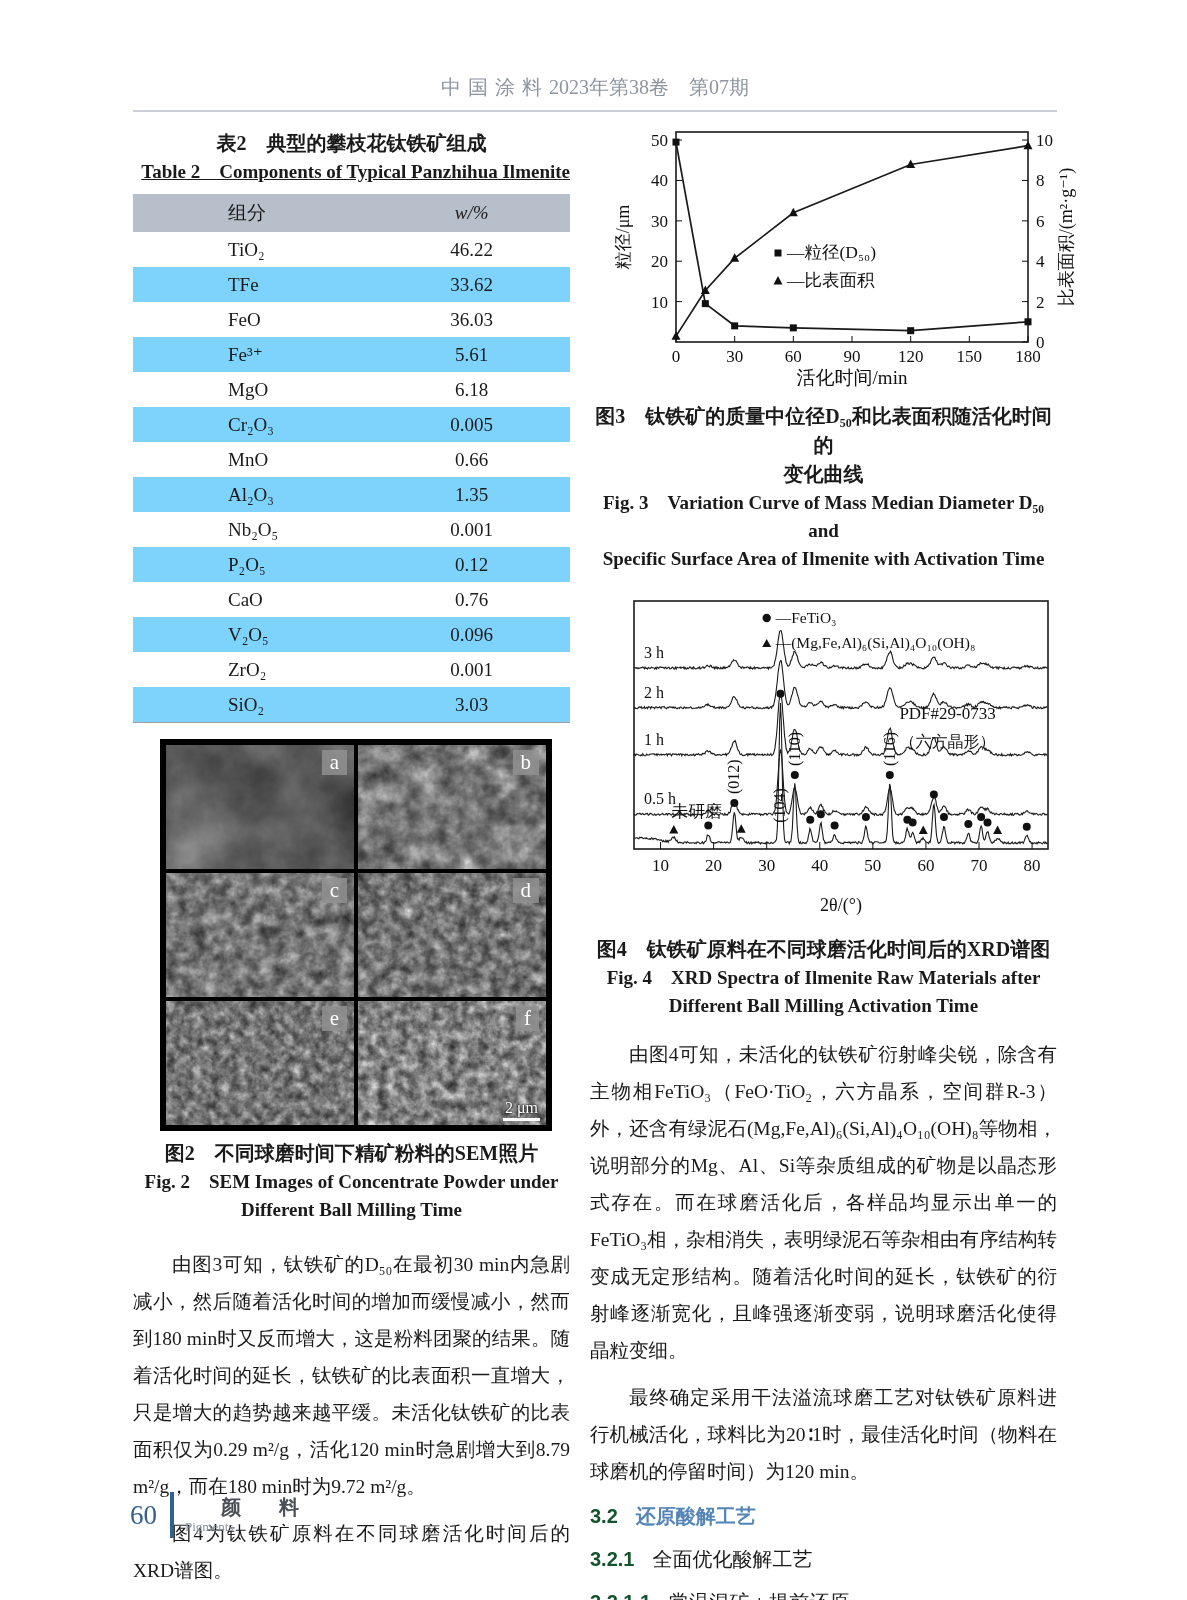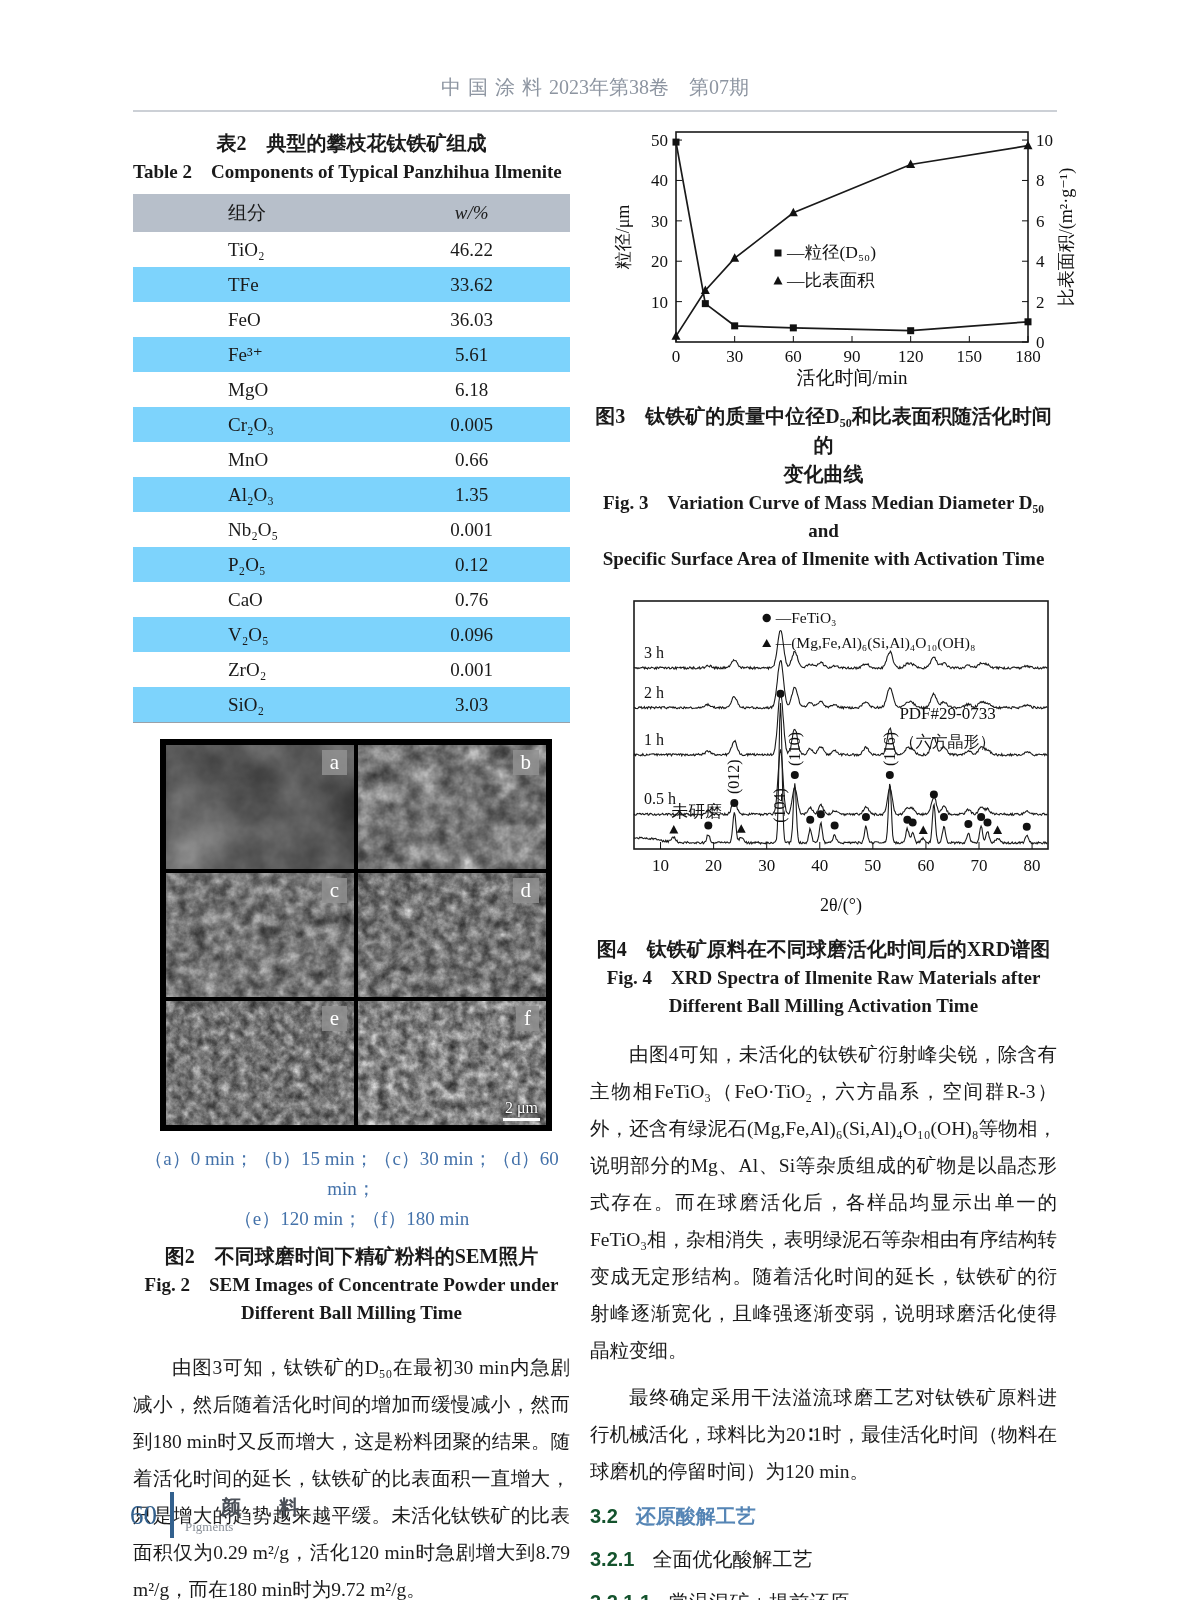--- a/index.html
+++ b/index.html
@@ -7,21 +7,21 @@
         font-family:"Liberation Serif","DejaVu Serif",serif;color:#1a1a1a;overflow:hidden;}
   
   .hdr{position:absolute;left:133px;right:130px;top:74px;display:flex;justify-content:center;
        align-items:flex-end;color:#8d95a1;font-size:20px;padding-bottom:9px;border-bottom:2px solid #ccd0d6;}
   .hdr .journal{letter-spacing:7px;}
   
   .col-left{position:absolute;left:133px;top:124px;width:437px;}
   .col-right{position:absolute;left:590px;top:116px;width:467px;}
   
   .tbl-title{font-weight:bold;text-align:center;font-size:20px;margin:6px 0 2px;}
-  .tbl-title-en{font-weight:bold;text-align:left;font-size:19px;margin:0 0 9px;}
+  .tbl-title-en{font-weight:bold;text-align:right;font-size:19px;margin:0 0 9px;text-decoration:underline;}
   table.comp{width:100%;border-collapse:collapse;font-size:19px;border-bottom:1px solid #9aa0a8;}
   table.comp th,table.comp td{height:23px;padding:6px;font-weight:normal;vertical-align:middle;}
   table.comp th:first-child,table.comp td:first-child{text-align:left;padding-left:95px;width:55%;}
   table.comp th:last-child,table.comp td:last-child{text-align:center;width:45%;}
   table.comp thead tr{background:#b7bfca;}
   table.comp th:last-child{font-style:italic;}
   table.comp tr.alt{background:#7dd3fc;}
   
   .sem-grid{margin:16px 0 0 27px;width:392px;background:#000;padding:6px;box-sizing:border-box;
             display:grid;grid-template-columns:repeat(2,1fr);gap:4px;}
@@ -219,24 +219,20 @@
                 <feFuncB type="linear" slope="1.5" intercept="0"></feFuncB>
               </feComponentTransfer>
             </filter>
             <rect width="188" height="124" filter="url(#sem5)"></rect>
           </svg>
           <span class="panel-chip">f</span>
           <span class="scalebar">2 μm</span>
         </div>
       </div>
 
-    <div class="subcap">
-      <div>（a）0 min；（b）15 min；（c）30 min；（d）60 min；</div>
-      <div>（e）120 min；（f）180 min</div>
-    </div>
     <div class="figcap">图2　不同球磨时间下精矿粉料的SEM照片</div>
     <div class="figcap-en">
       <div>Fig. 2　SEM Images of Concentrate Powder under</div>
       <div>Different Ball Milling Time</div>
     </div>
 
     <p class="body" style="margin-top:22px">由图3可知，钛铁矿的D₅₀在最初30 min内急剧减小，然后随着活化时间的增加而缓慢减小，然而到180 min时又反而增大，这是粉料团聚的结果。随着活化时间的延长，钛铁矿的比表面积一直增大，只是增大的趋势越来越平缓。未活化钛铁矿的比表面积仅为0.29 m²/g，活化120 min时急剧增大到8.79 m²/g，而在180 min时为9.72 m²/g。</p>
     <p class="body">图4为钛铁矿原料在不同球磨活化时间后的XRD谱图。</p>
   </div>
 

